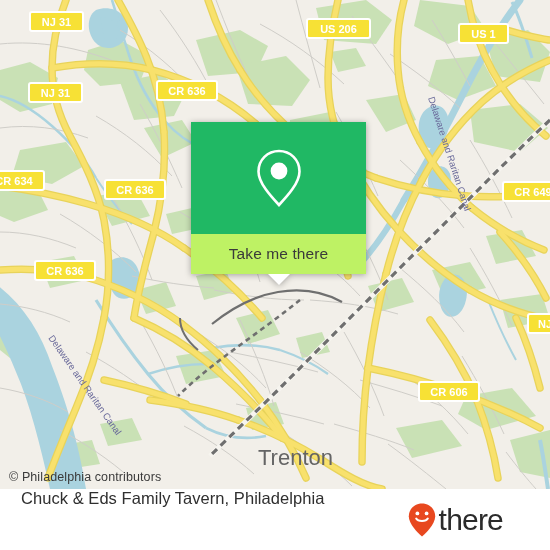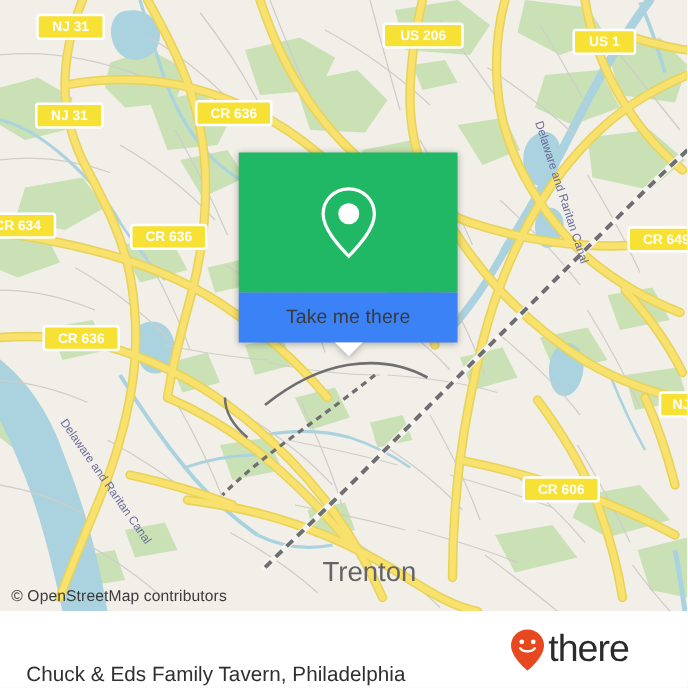--- a/index.html
+++ b/index.html
@@ -51,21 +51,21 @@
   }
   #popup-head {
     height: 112px;
     background: #20b864;
     display: flex;
     align-items: center;
     justify-content: center;
   }
   #popup-foot {
     height: 40px;
-    background: #3b82f6;
+    background: #bef264;
     display: flex;
     align-items: center;
     justify-content: center;
     position: relative;
   }
   #popup-foot-label {
     font-size: 15.5px;
     color: #3a3a3a;
     letter-spacing: 0.1px;
   }
@@ -82,21 +82,21 @@
 
   
   #footer {
     position: absolute;
     left: 0;
     top: 489px;
     width: 521px;
     height: 61px;
     background: #ffffff;
     display: flex;
-    align-items: flex-end;
+    align-items: flex-start;
     z-index: 70;
   }
   #footer-title {
     margin-left: 21px;
     font-size: 16.5px;
     color: #2f2f2f;
     letter-spacing: 0.05px;
     white-space: nowrap;
   }
   #brand {
@@ -432,21 +432,21 @@
           <rect class="shield-box" x="528" y="314" width="34" height="19" rx="2"></rect>
           <text class="shield-text" x="545" y="324">NJ</text>
         </g>
         <g>
           <rect class="shield-box" x="419" y="382" width="60" height="19" rx="2"></rect>
           <text class="shield-text" x="449" y="392">CR 606</text>
         </g>
       </g>
     </svg>
 
-    <div class="osm-credit">© OpenStreetMap contributors</div>
+    <div class="osm-credit">© Philadelphia contributors</div>
   </div>
 
   <div id="popup">
     <div id="popup-head">
       <svg width="52" height="62" viewBox="0 0 52 62">
         <path d="M26 4 C14.5 4 5.5 13 5.5 24.4 C5.5 36 18 49.5 26 58
                  C34 49.5 46.5 36 46.5 24.4 C46.5 13 37.5 4 26 4 Z" fill="none" stroke="#ffffff" stroke-width="2.6"></path>
         <circle cx="26" cy="24" r="8.4" fill="#ffffff"></circle>
       </svg>
     </div>

